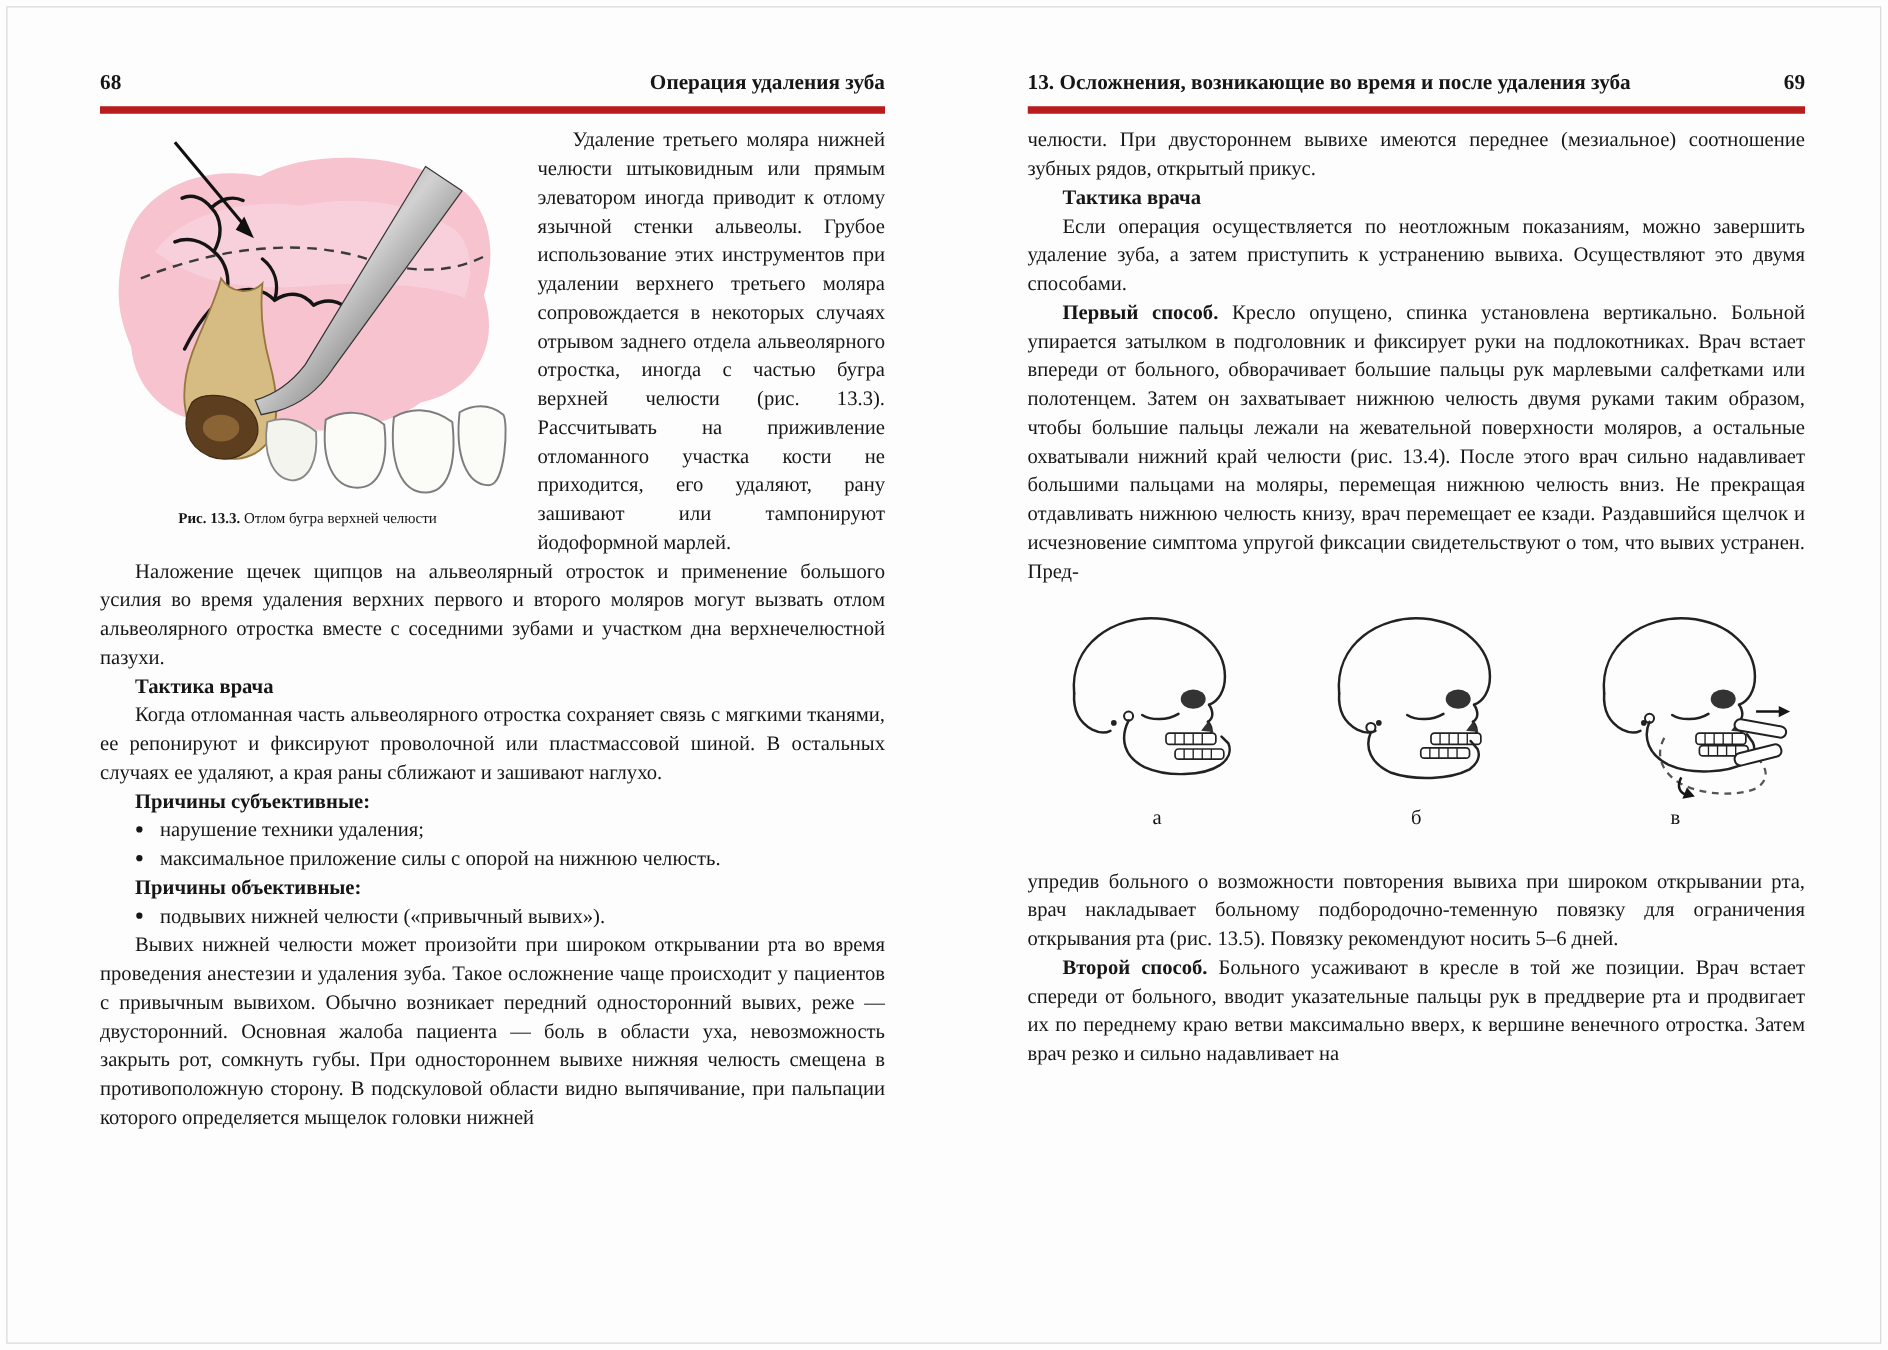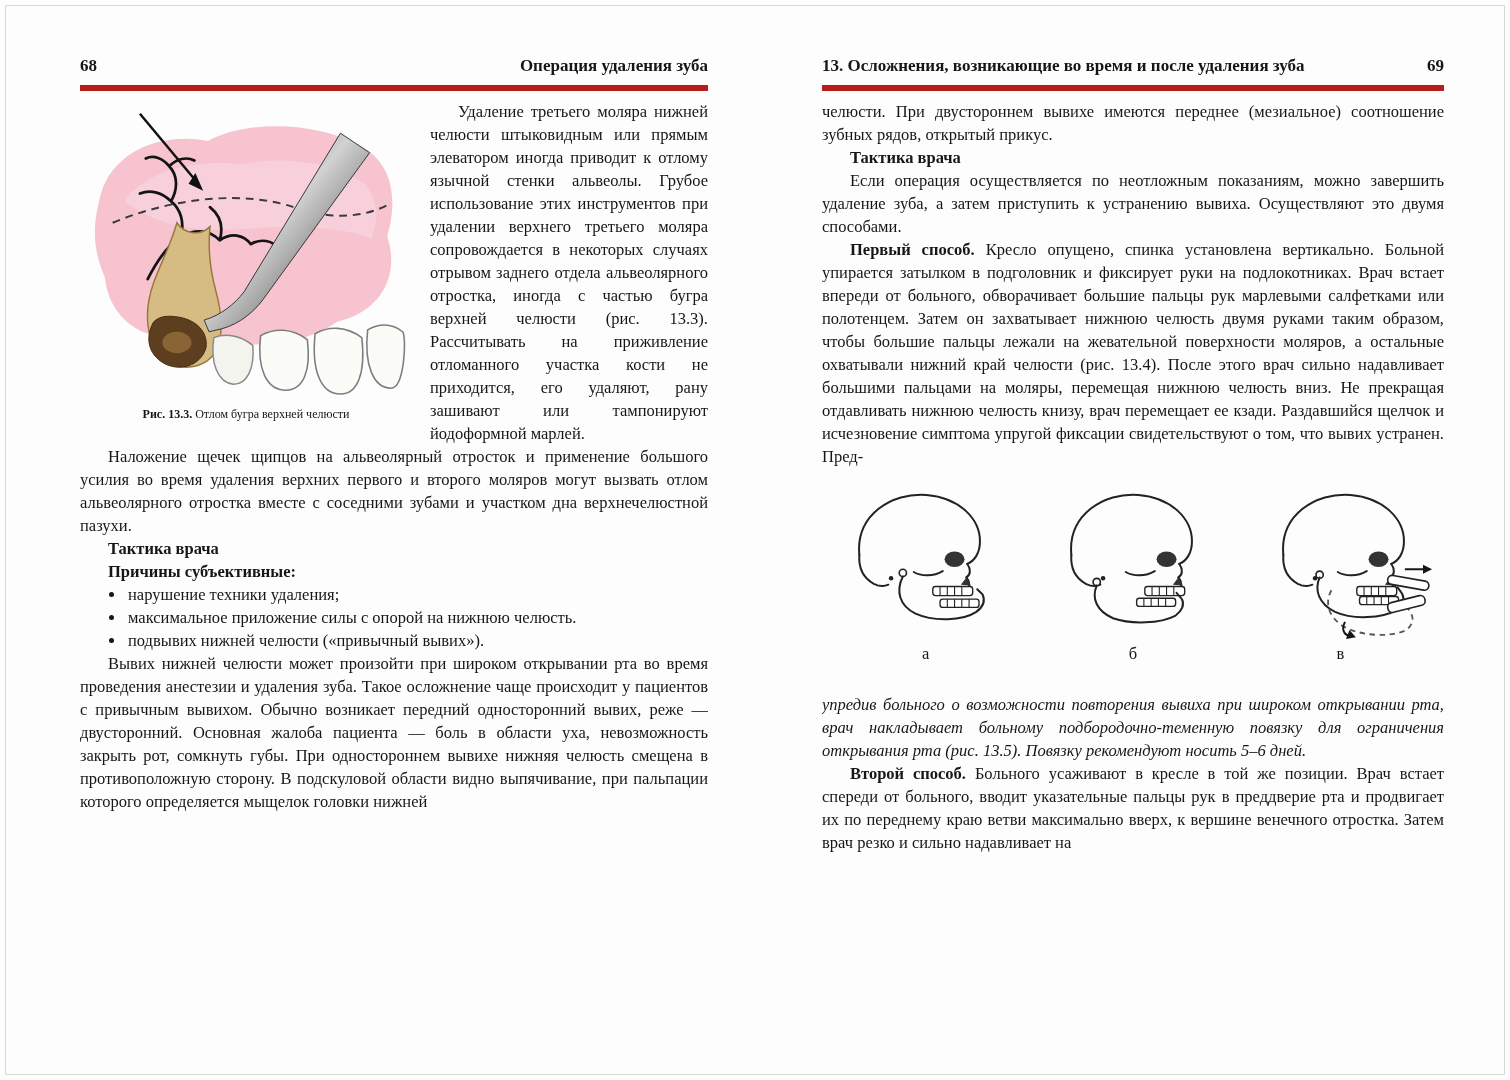--- a/index.html
+++ b/index.html
@@ -39,21 +39,21 @@
   .section-heading { font-size: 17.5px; font-weight: 700; margin: 14px 0 4px; text-align: left; }
   .bullets { margin: 0; padding-left: 46px; list-style: disc; }
   .bullets li { padding-left: 2px; }
 
   .fig134 { margin: 16px 0 8px; clear: both; }
   .skulls { display: flex; justify-content: space-between; }
   .skull svg { width: 198px; height: 156px; display: block; }
   .skull-labels { display: flex; font-size: 16.5px; margin-top: 2px; }
   .skull-labels span { flex: 1; text-align: center; }
   .fig134 .caption { margin-top: 10px; }
-  .gap-top { margin-top: 28px; font-style: italic; }
+  .gap-top { margin-top: 28px; }
 </style>
 </head>
 <body>
 
 <div class="frame"></div>
 
 <section class="page page-left">
   <header class="running-head">
     <span>68</span>
     <span>Операция удаления зуба</span>
@@ -96,27 +96,29 @@
       </svg>
       <figcaption class="caption">
         <b>Рис. 13.3.</b>
         <span>Отлом бугра верхней челюсти</span>
       </figcaption>
     </figure>
 
     <p class="para indent">Удаление третьего моляра нижней челюсти штыковидным или прямым элеватором иногда приводит к отлому язычной стенки альвеолы. Грубое использование этих инструментов при удалении верхнего третьего моляра сопровождается в некоторых случаях отрывом заднего отдела альвеолярного отростка, иногда с частью бугра верхней челюсти (рис. 13.3). Рассчитывать на приживление отломанного участка кости не приходится, его удаляют, рану зашивают или тампонируют йодоформной марлей.</p>
     <p class="para indent">Наложение щечек щипцов на альвеолярный отросток и применение большого усилия во время удаления верхних первого и второго моляров могут вызвать отлом альвеолярного отростка вместе с соседними зубами и участком дна верхнечелюстной пазухи.</p>
     <p class="para indent bold">Тактика врача</p>
+    <p class="para indent">Когда отломанная часть альвеолярного отростка сохраняет связь с мягкими тканями, ее репонируют и фиксируют проволочной или пластмассовой шиной. В остальных случаях ее удаляют, а края раны сближают и зашивают наглухо.</p>
 
 
     <p class="para indent bold">Причины субъективные:</p>
     <ul class="bullets">
       <li>нарушение техники удаления;</li>
       <li>максимальное приложение силы с опорой на нижнюю челюсть.</li>
     </ul>
+    <p class="para indent bold">Причины объективные:</p>
     <ul class="bullets">
       <li>подвывих нижней челюсти («привычный вывих»).</li>
     </ul>
 
     <p class="para indent">Вывих нижней челюсти может произойти при широком открывании рта во время проведения анестезии и удаления зуба. Такое осложнение чаще происходит у пациентов с привычным вывихом. Обычно возникает передний односторонний вывих, реже — двусторонний. Основная жалоба пациента — боль в области уха, невозможность закрыть рот, сомкнуть губы. При одностороннем вывихе нижняя челюсть смещена в противоположную сторону. В подскуловой области видно выпячивание, при пальпации которого определяется мыщелок головки нижней</p>
   </div>
 </section>
 
 <section class="page page-right">
   <header class="running-head">

